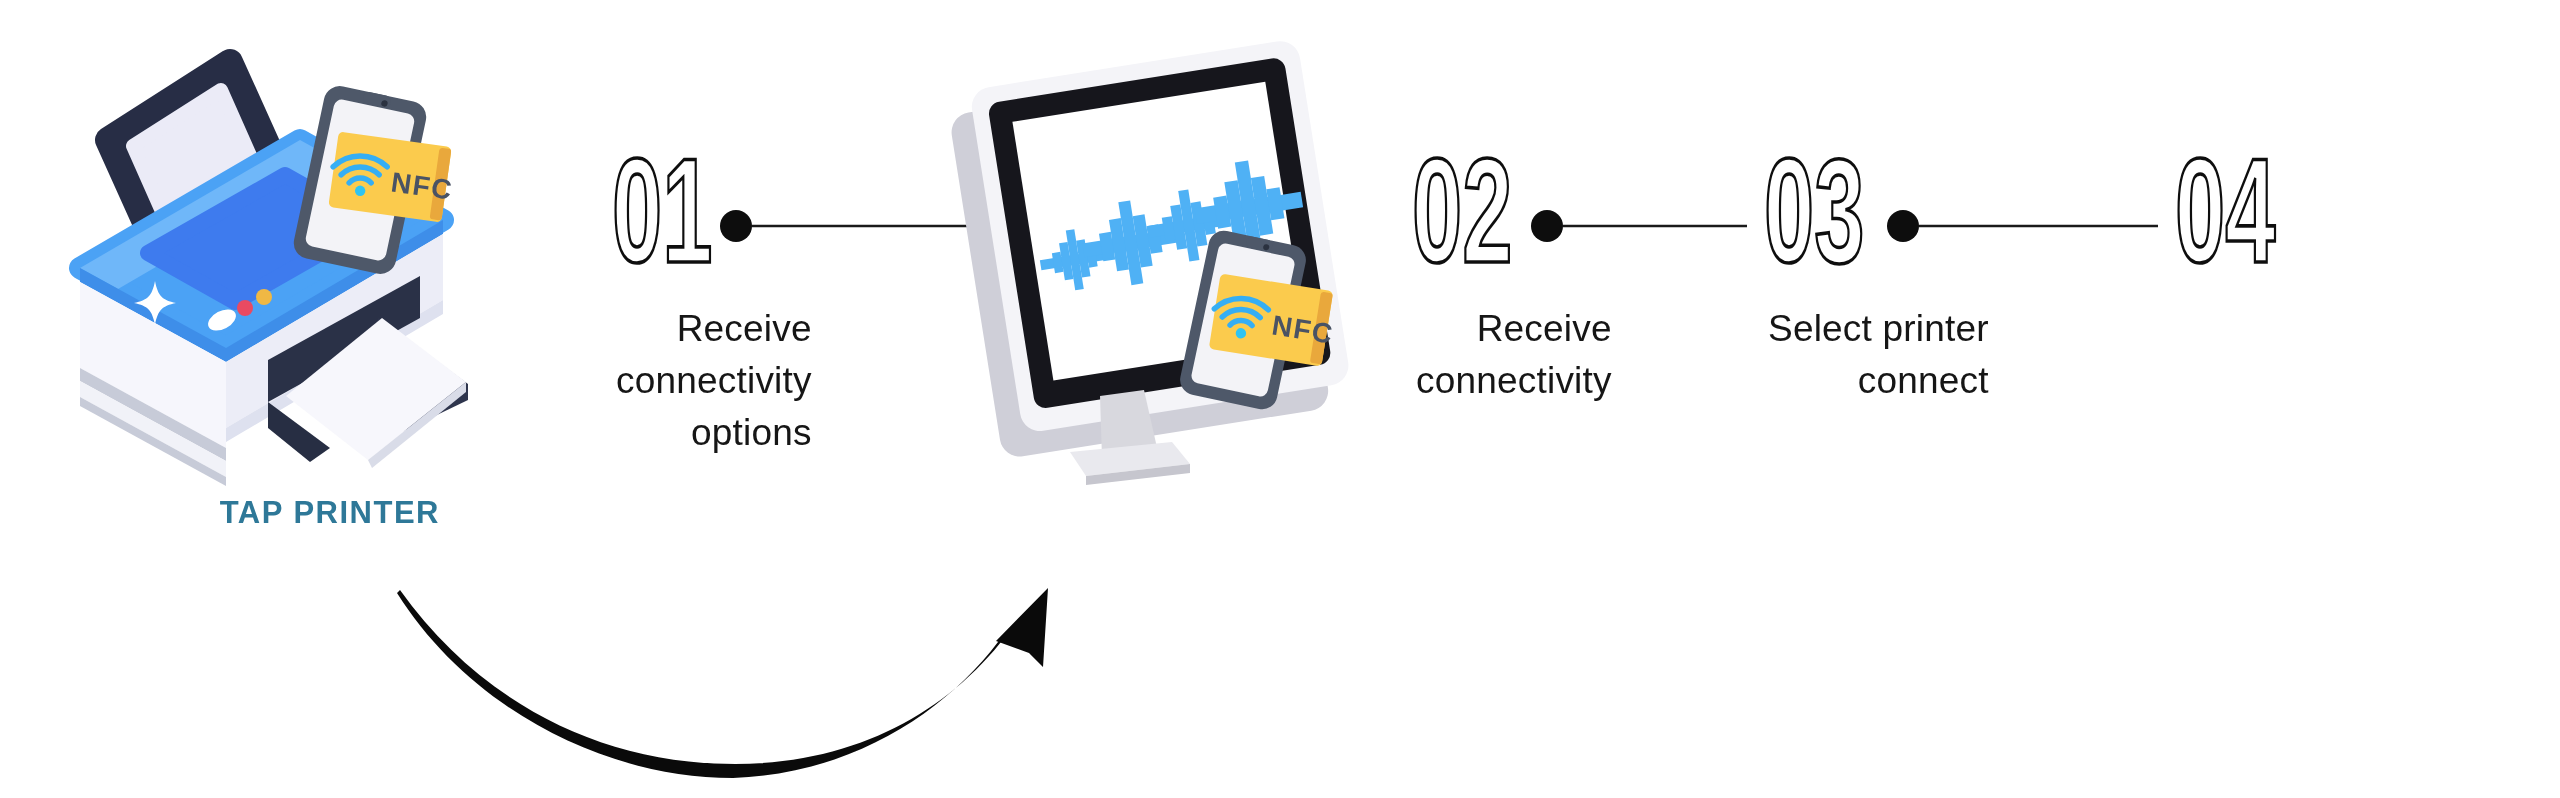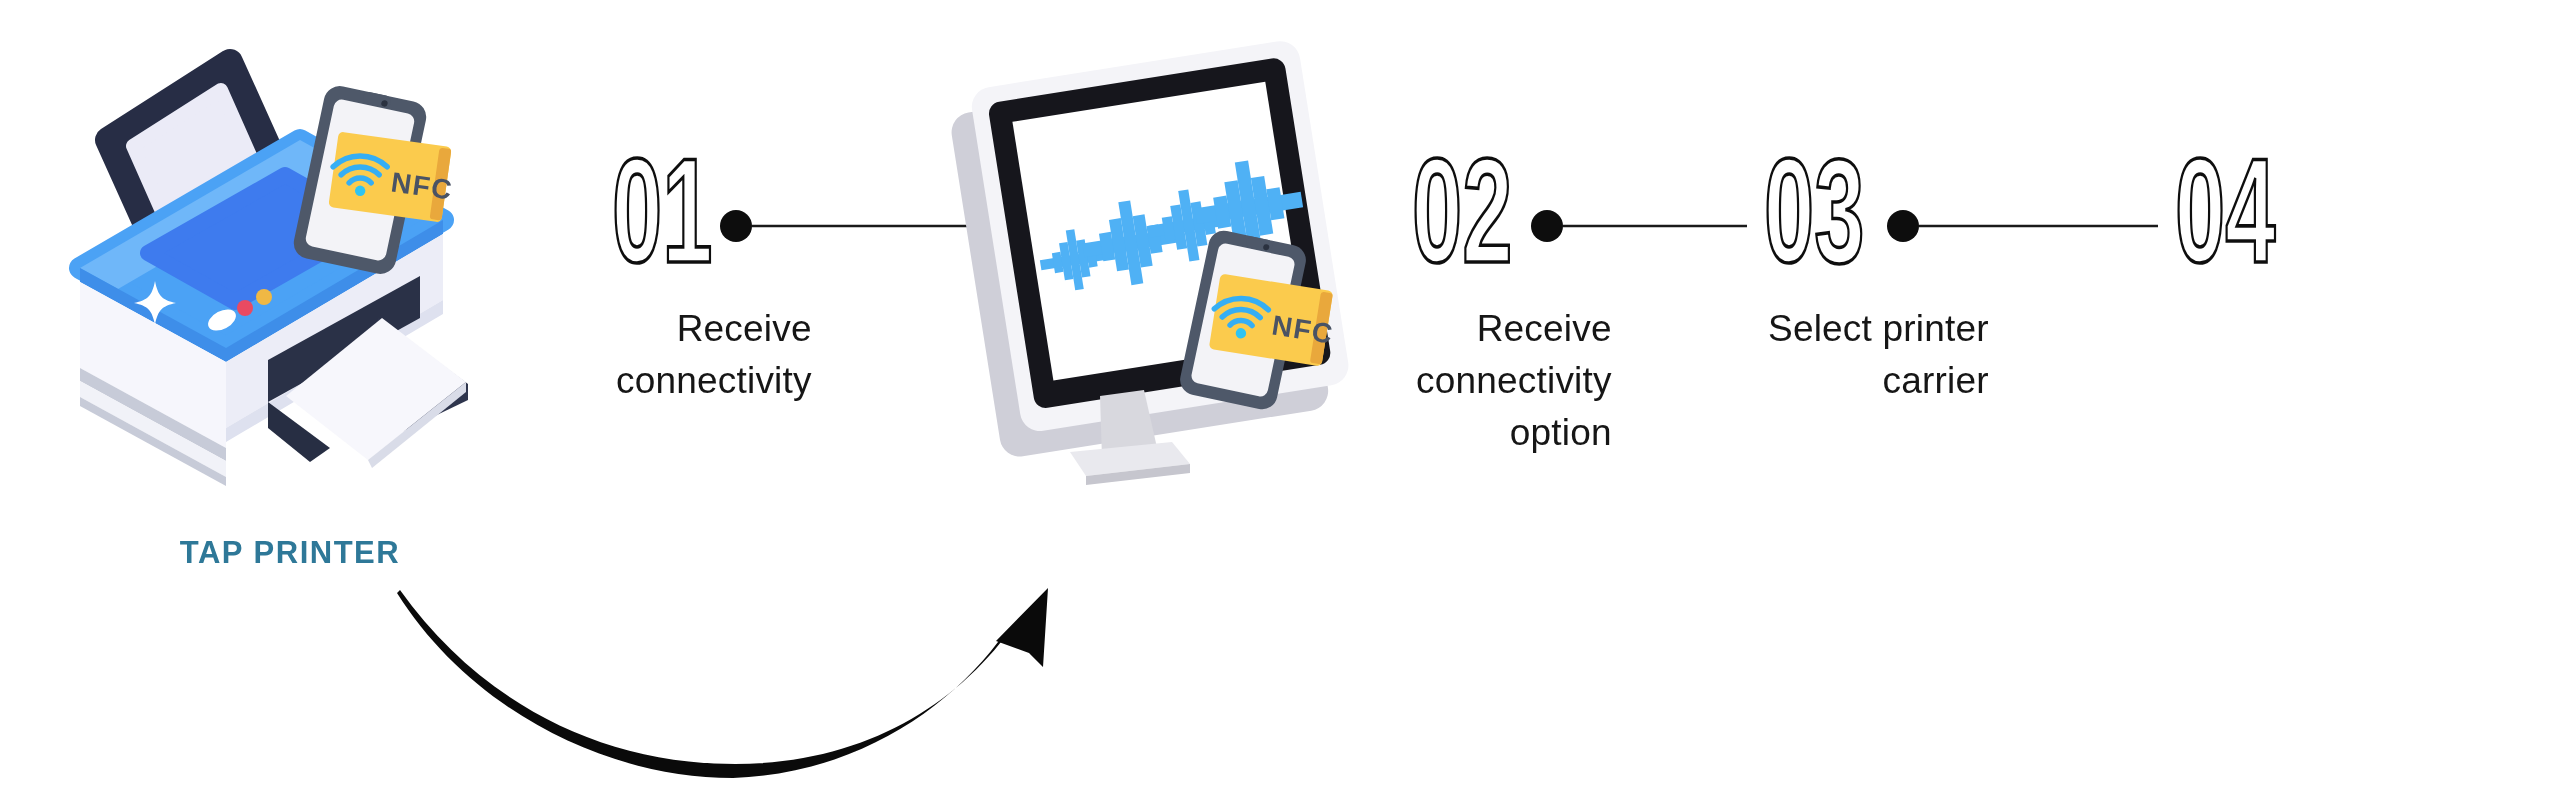--- a/index.html
+++ b/index.html
@@ -13,21 +13,21 @@
     color:transparent;-webkit-text-stroke:3.6px #0e0e0e;
     transform:scaleX(0.61);transform-origin:left top;white-space:nowrap;
     display:inline-block;
   }
   .step-desc{
     position:absolute;top:303px;font-size:37px;line-height:52px;color:#161616;
     letter-spacing:0.2px;white-space:nowrap;text-align:right;
   }
   .step-desc span{display:block;}
   .tap-label{
-    position:absolute;top:535px;width:300px;text-align:center;
+    position:absolute;top:495px;width:300px;text-align:right;
     font-size:31px;font-weight:700;letter-spacing:1.5px;color:#2E7898;white-space:nowrap;
   }
   .n1{left:612px;} .n2{left:1412px;} .n3{left:1764px;} .n4{left:2175px;}
   .d1{left:616px;} .d2{left:1416px;} .d3{left:1768px;} .d4{left:2190px;}
   .lp{left:140px;} .lc{left:983px;}
 </style>
 </head>
 <body>
 
 <div class="canvas">
@@ -133,26 +133,26 @@
   </svg>
 
   <div class="step-number n1">01</div>
   <div class="step-number n2">02</div>
   <div class="step-number n3">03</div>
   <div class="step-number n4">04</div>
 
   <div class="step-desc d1">
     <span>Receive</span>
     <span>connectivity</span>
+    <span>options</span>
   </div>
   <div class="step-desc d2">
     <span>Receive</span>
     <span>connectivity</span>
-    <span>option</span>
   </div>
   <div class="step-desc d3">
     <span>Select printer</span>
-    <span>carrier</span>
+    <span>connect</span>
   </div>
 
   <div class="tap-label lp">TAP PRINTER</div>
 
 </div>
 
 </body></html>

